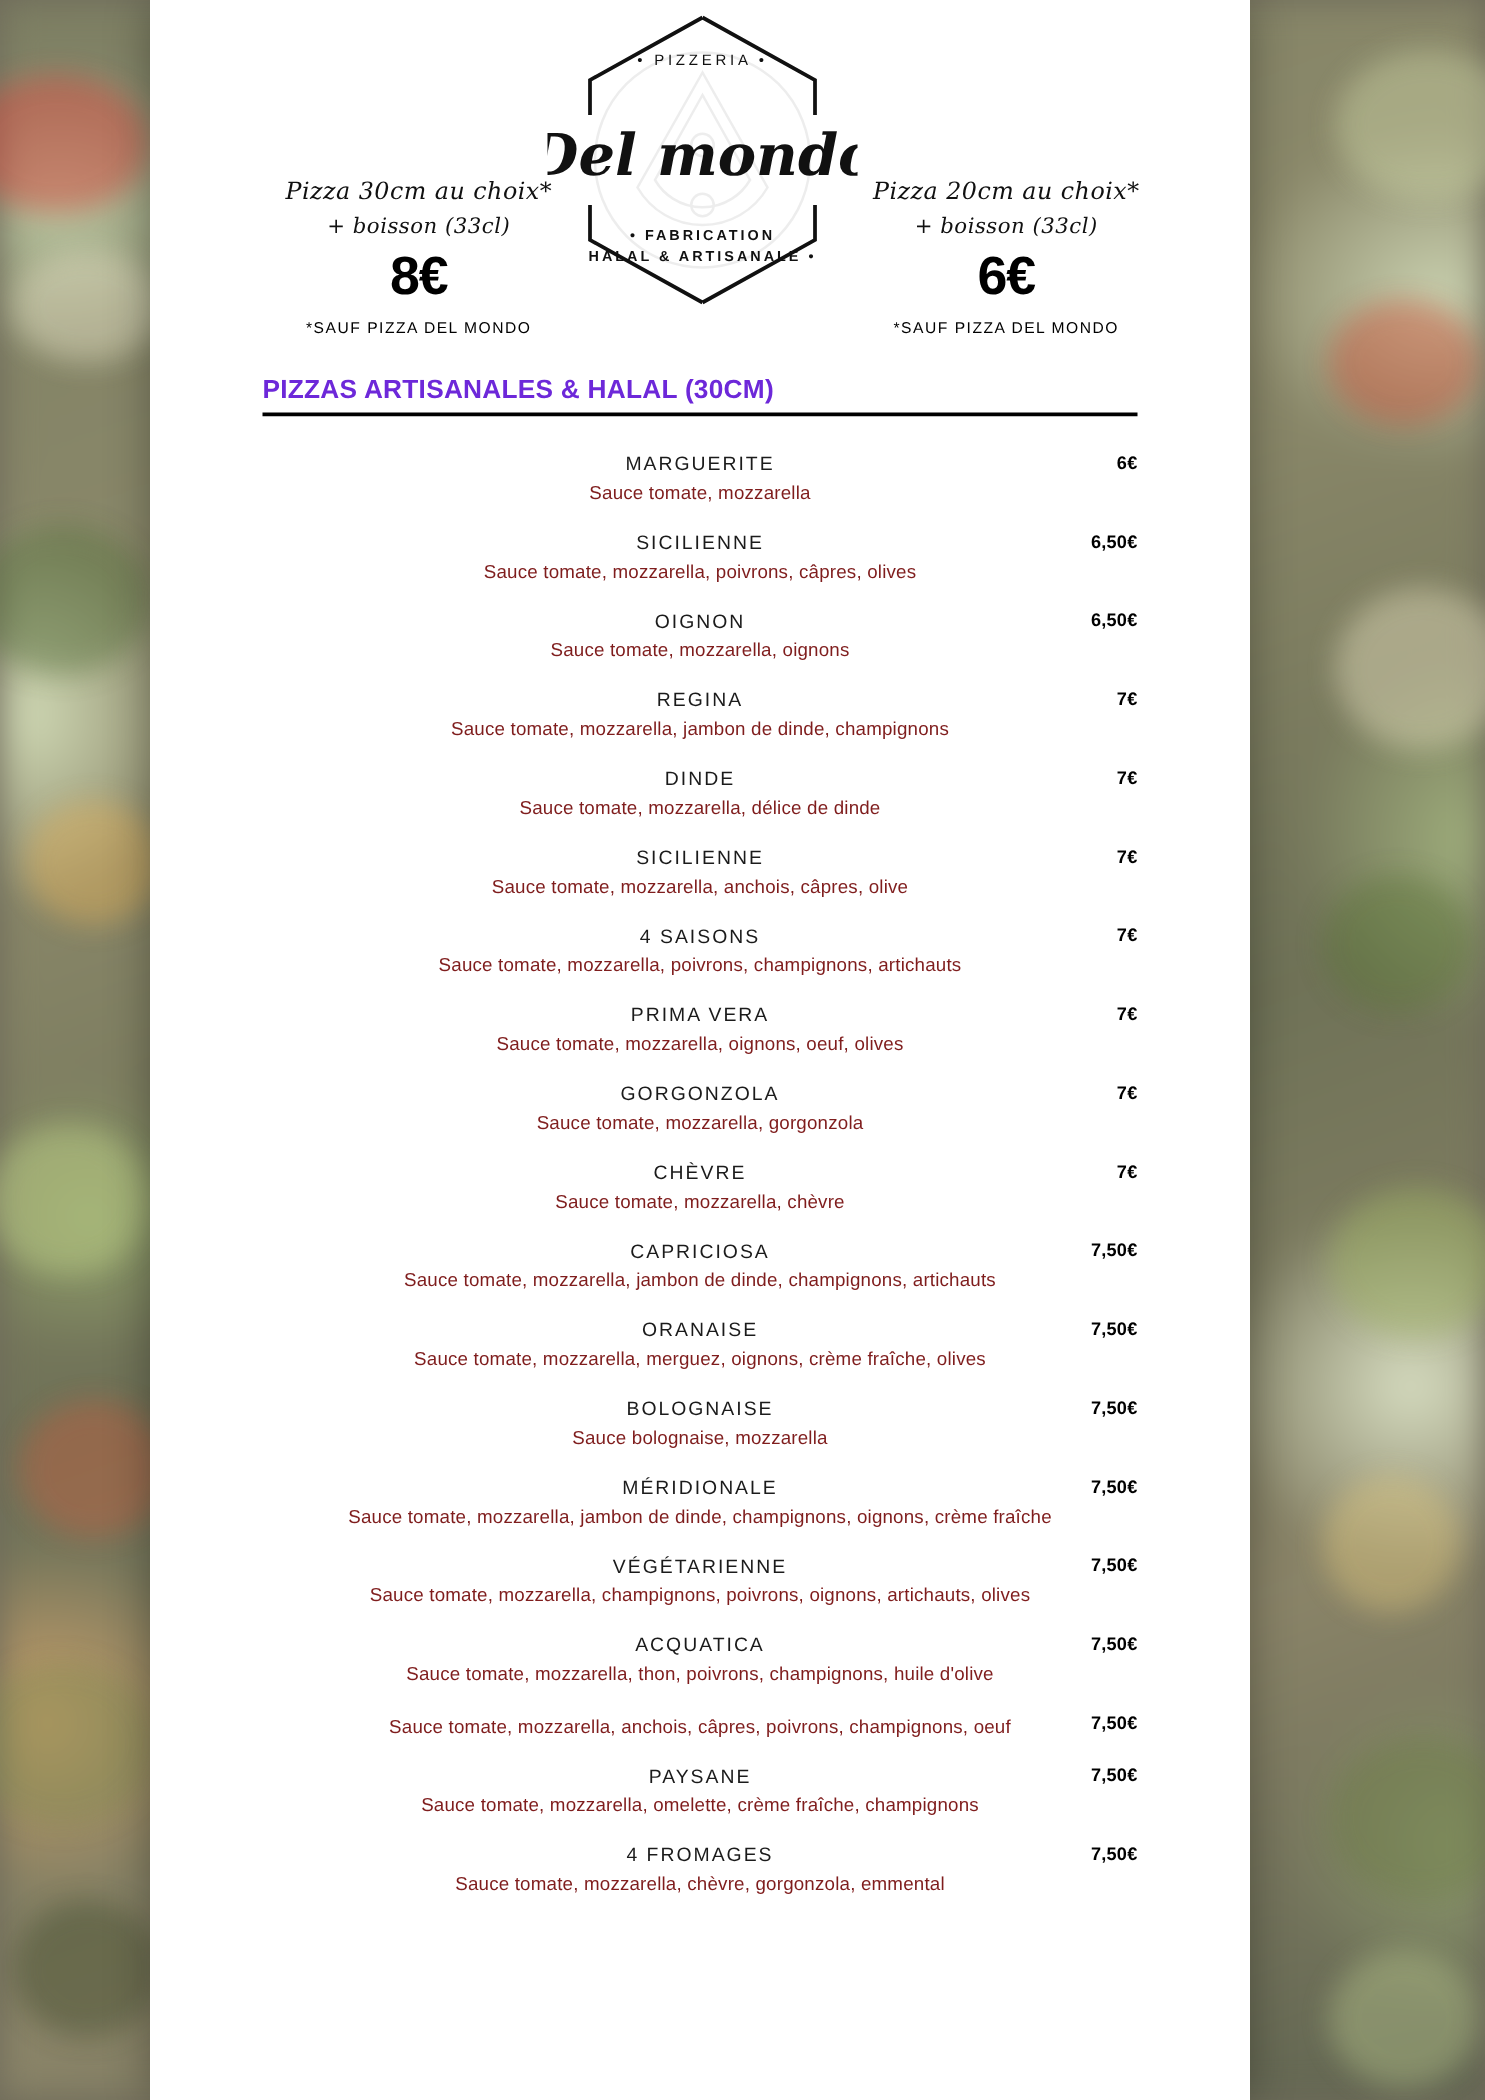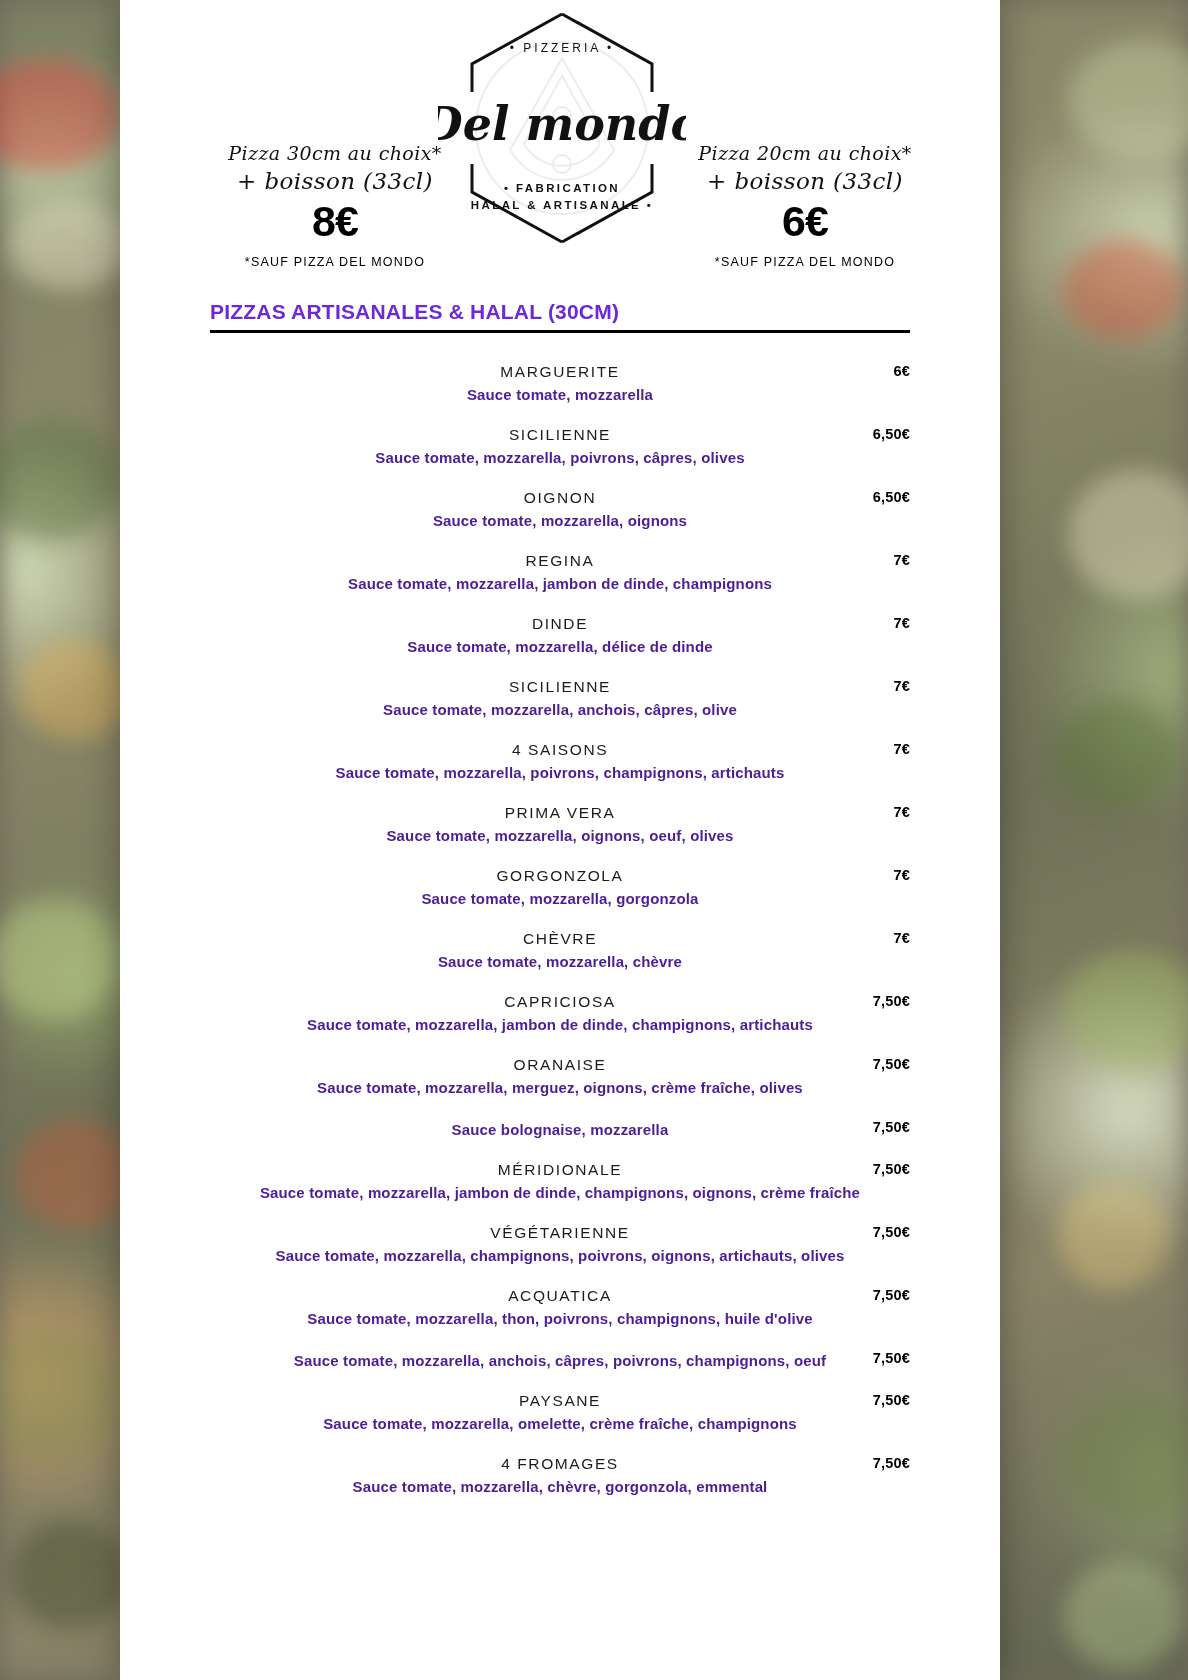--- a/index.html
+++ b/index.html
@@ -48,21 +48,21 @@
   .promo.left  { left:95px; }
   .promo.right { left:565px; }
   .promo .script-1,
   .promo .script-2 {
     font-family:"DejaVu Serif", serif;
     font-style:italic;
     color:#111;
     letter-spacing:.4px;
   }
   .promo .script-1 { font-size:19px; line-height:26px; }
-  .promo .script-2 { font-size:23px; line-height:30px; }
+  .promo .script-2 { font-size:17px; line-height:30px; }
   .promo .price {
     font-family:"Liberation Sans", sans-serif;
     font-weight:bold;
     font-size:43px;
     line-height:50px;
     color:#000;
     letter-spacing:-1px;
   }
   .promo .note {
     margin-top:9px;
@@ -95,22 +95,22 @@
   .item .name {
     font-size:15.5px;
     letter-spacing:1.6px;
     color:#1b1b1b;
     font-weight:400;
     line-height:21px;
   }
   .item .desc {
     margin-top:2px;
     font-size:15px;
-    color:#4c1d95;
-    font-weight:700;
+    color:#7f1d1d;
+    font-weight:400;
     line-height:21px;
     letter-spacing:.15px;
     padding:0 12px;
   }
   .item .price {
     position:absolute;
     right:0;
     top:9.5px;
     font-size:14.5px;
     font-weight:bold;
@@ -249,20 +249,21 @@
         <div class="name">CAPRICIOSA</div>
         <div class="desc">Sauce tomate, mozzarella, jambon de dinde, champignons, artichauts</div>
         <div class="price">7,50€</div>
       </div>
       <div class="item">
         <div class="name">ORANAISE</div>
         <div class="desc">Sauce tomate, mozzarella, merguez, oignons, crème fraîche, olives</div>
         <div class="price">7,50€</div>
       </div>
       <div class="item">
+        <div class="name">BOLOGNAISE</div>
         <div class="desc">Sauce bolognaise, mozzarella</div>
         <div class="price">7,50€</div>
       </div>
       <div class="item">
         <div class="name">MÉRIDIONALE</div>
         <div class="desc">Sauce tomate, mozzarella, jambon de dinde, champignons, oignons, crème fraîche</div>
         <div class="price">7,50€</div>
       </div>
       <div class="item">
         <div class="name">VÉGÉTARIENNE</div>

